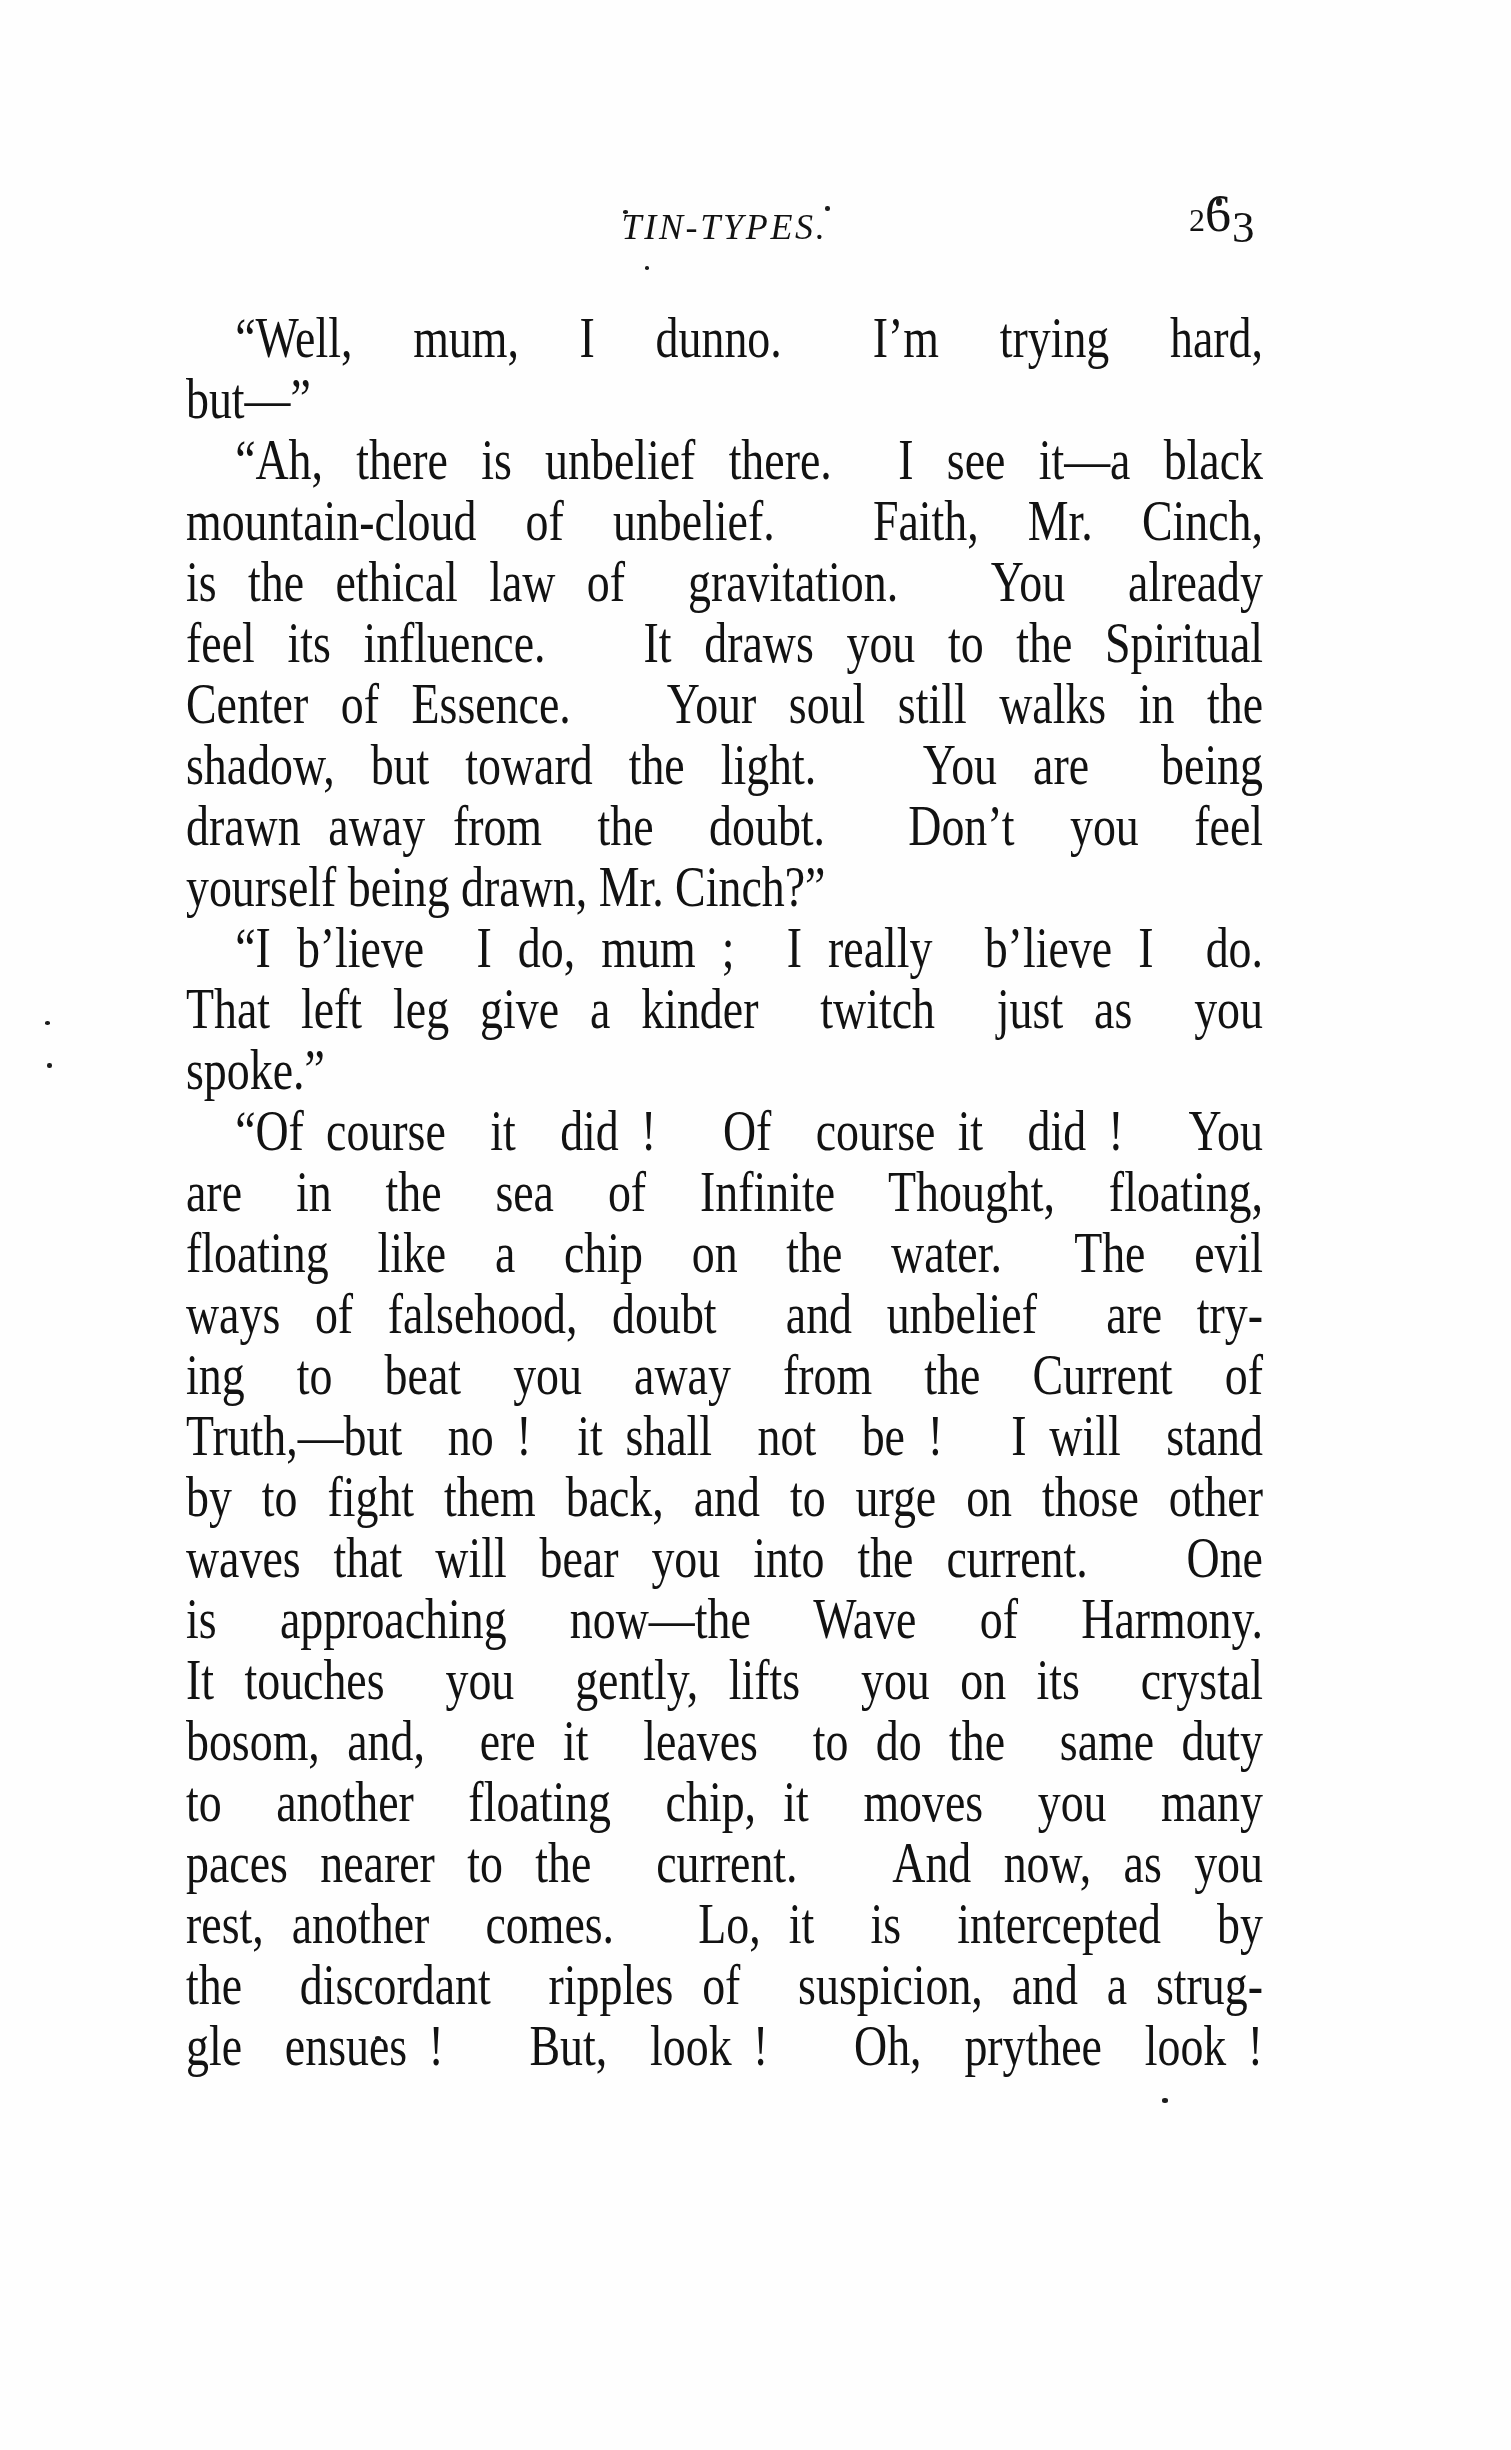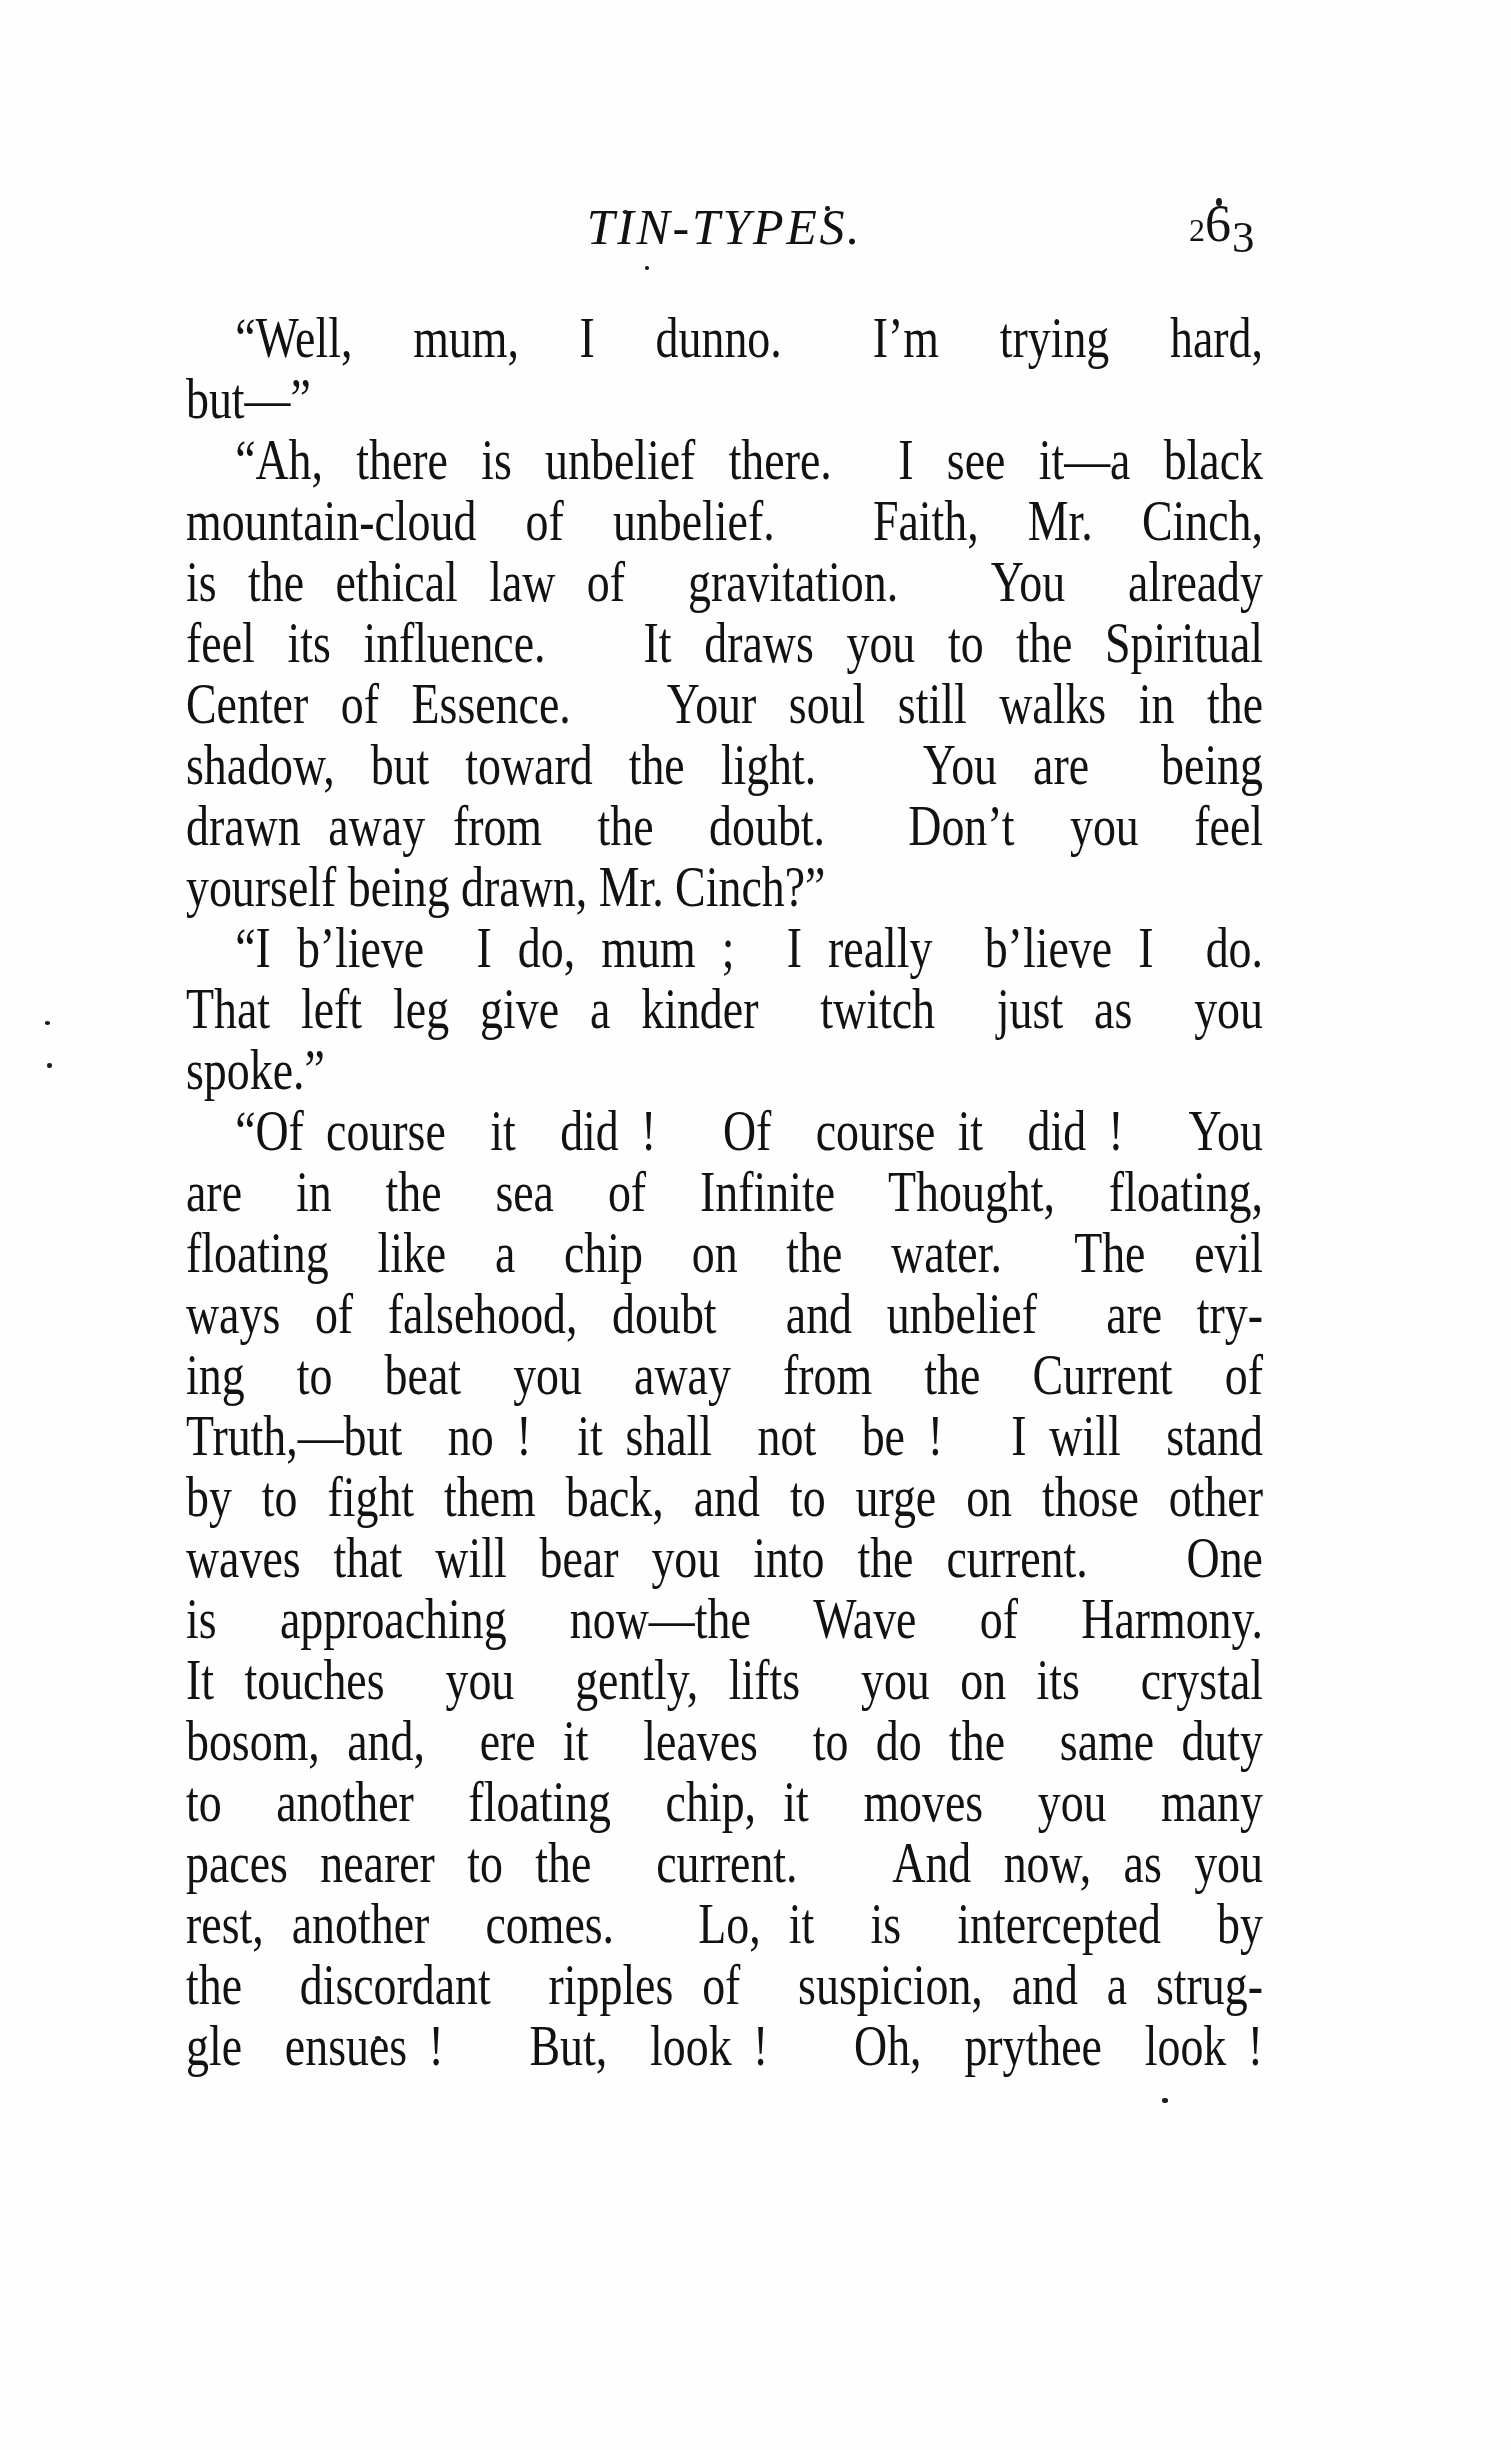--- a/index.html
+++ b/index.html
@@ -10,28 +10,28 @@
     overflow:hidden;
     font-family:"Liberation Serif","DejaVu Serif",serif;
     color:#121212;
   }
   
   .header-title{
     position:absolute;
     left:186px;top:205px;width:1077px;
     text-align:center;
     font-style:italic;
-    font-size:50px;
+    font-size:36px;
     letter-spacing:2.7px;
     line-height:45px;
     white-space:pre;
   }
   .page-number{
     position:absolute;
-    left:1189px;top:195px;
+    left:1189px;top:185px;
     line-height:58px;
     white-space:nowrap;
   }
   .page-number .dg{vertical-align:baseline;}
   .page-number .dg0{font-size:32px;}
   .page-number .dg1{font-size:52px;letter-spacing:0.9px;}
   .page-number .dg2{font-size:45px;position:relative;top:11px;}
   
   .body-text{
     position:absolute;

